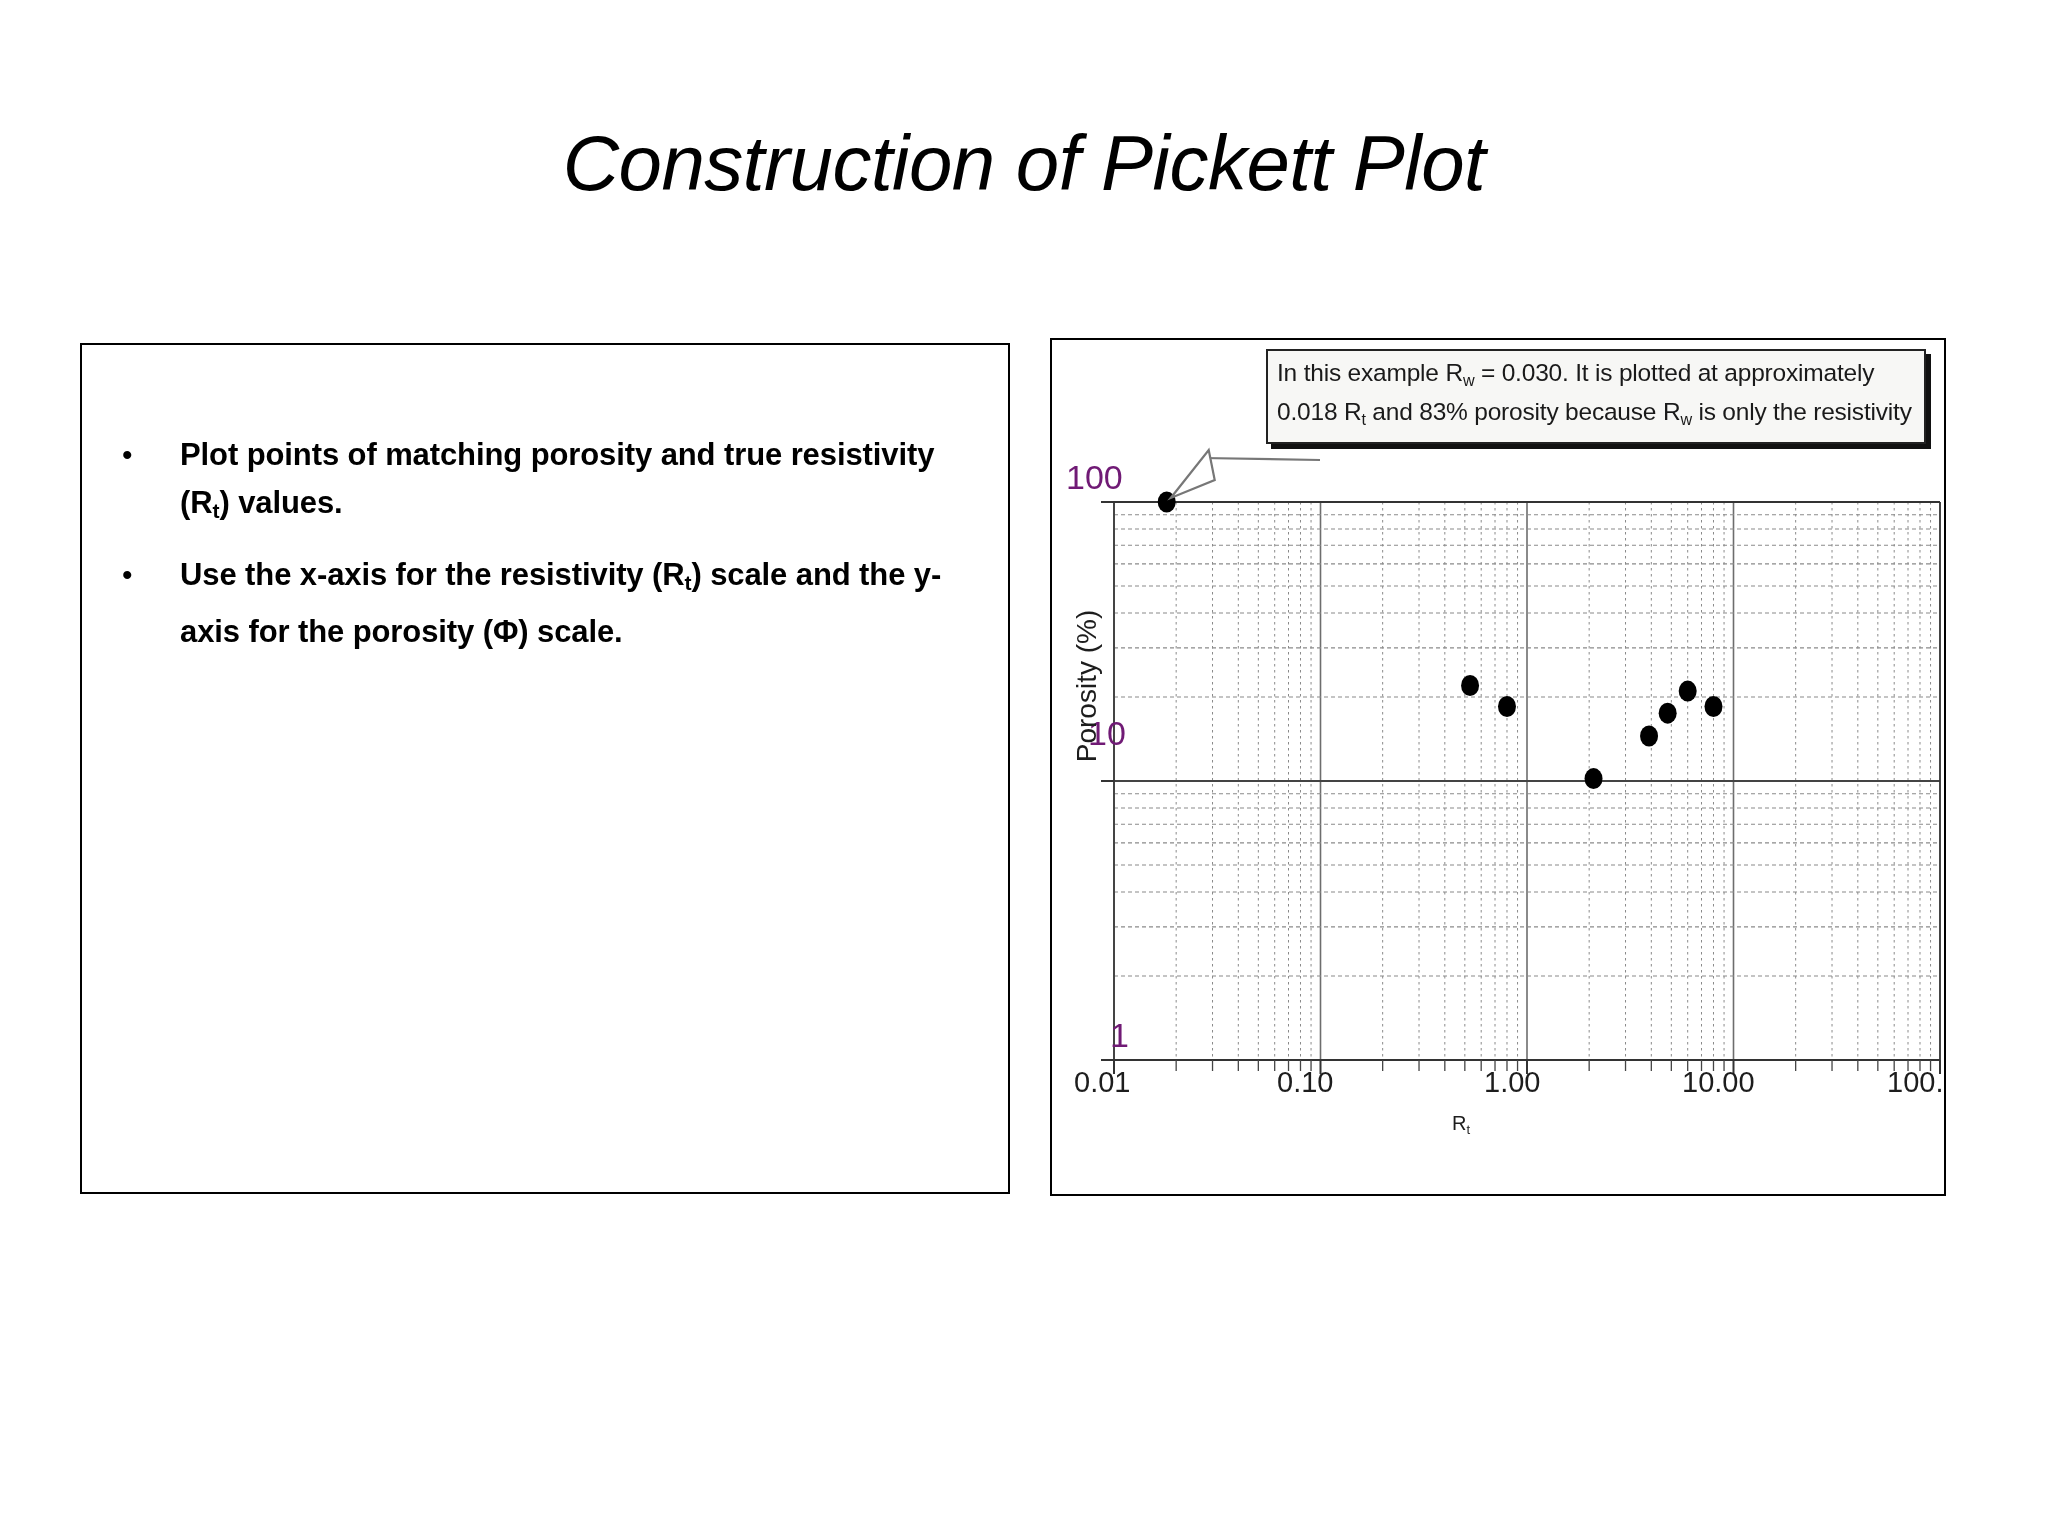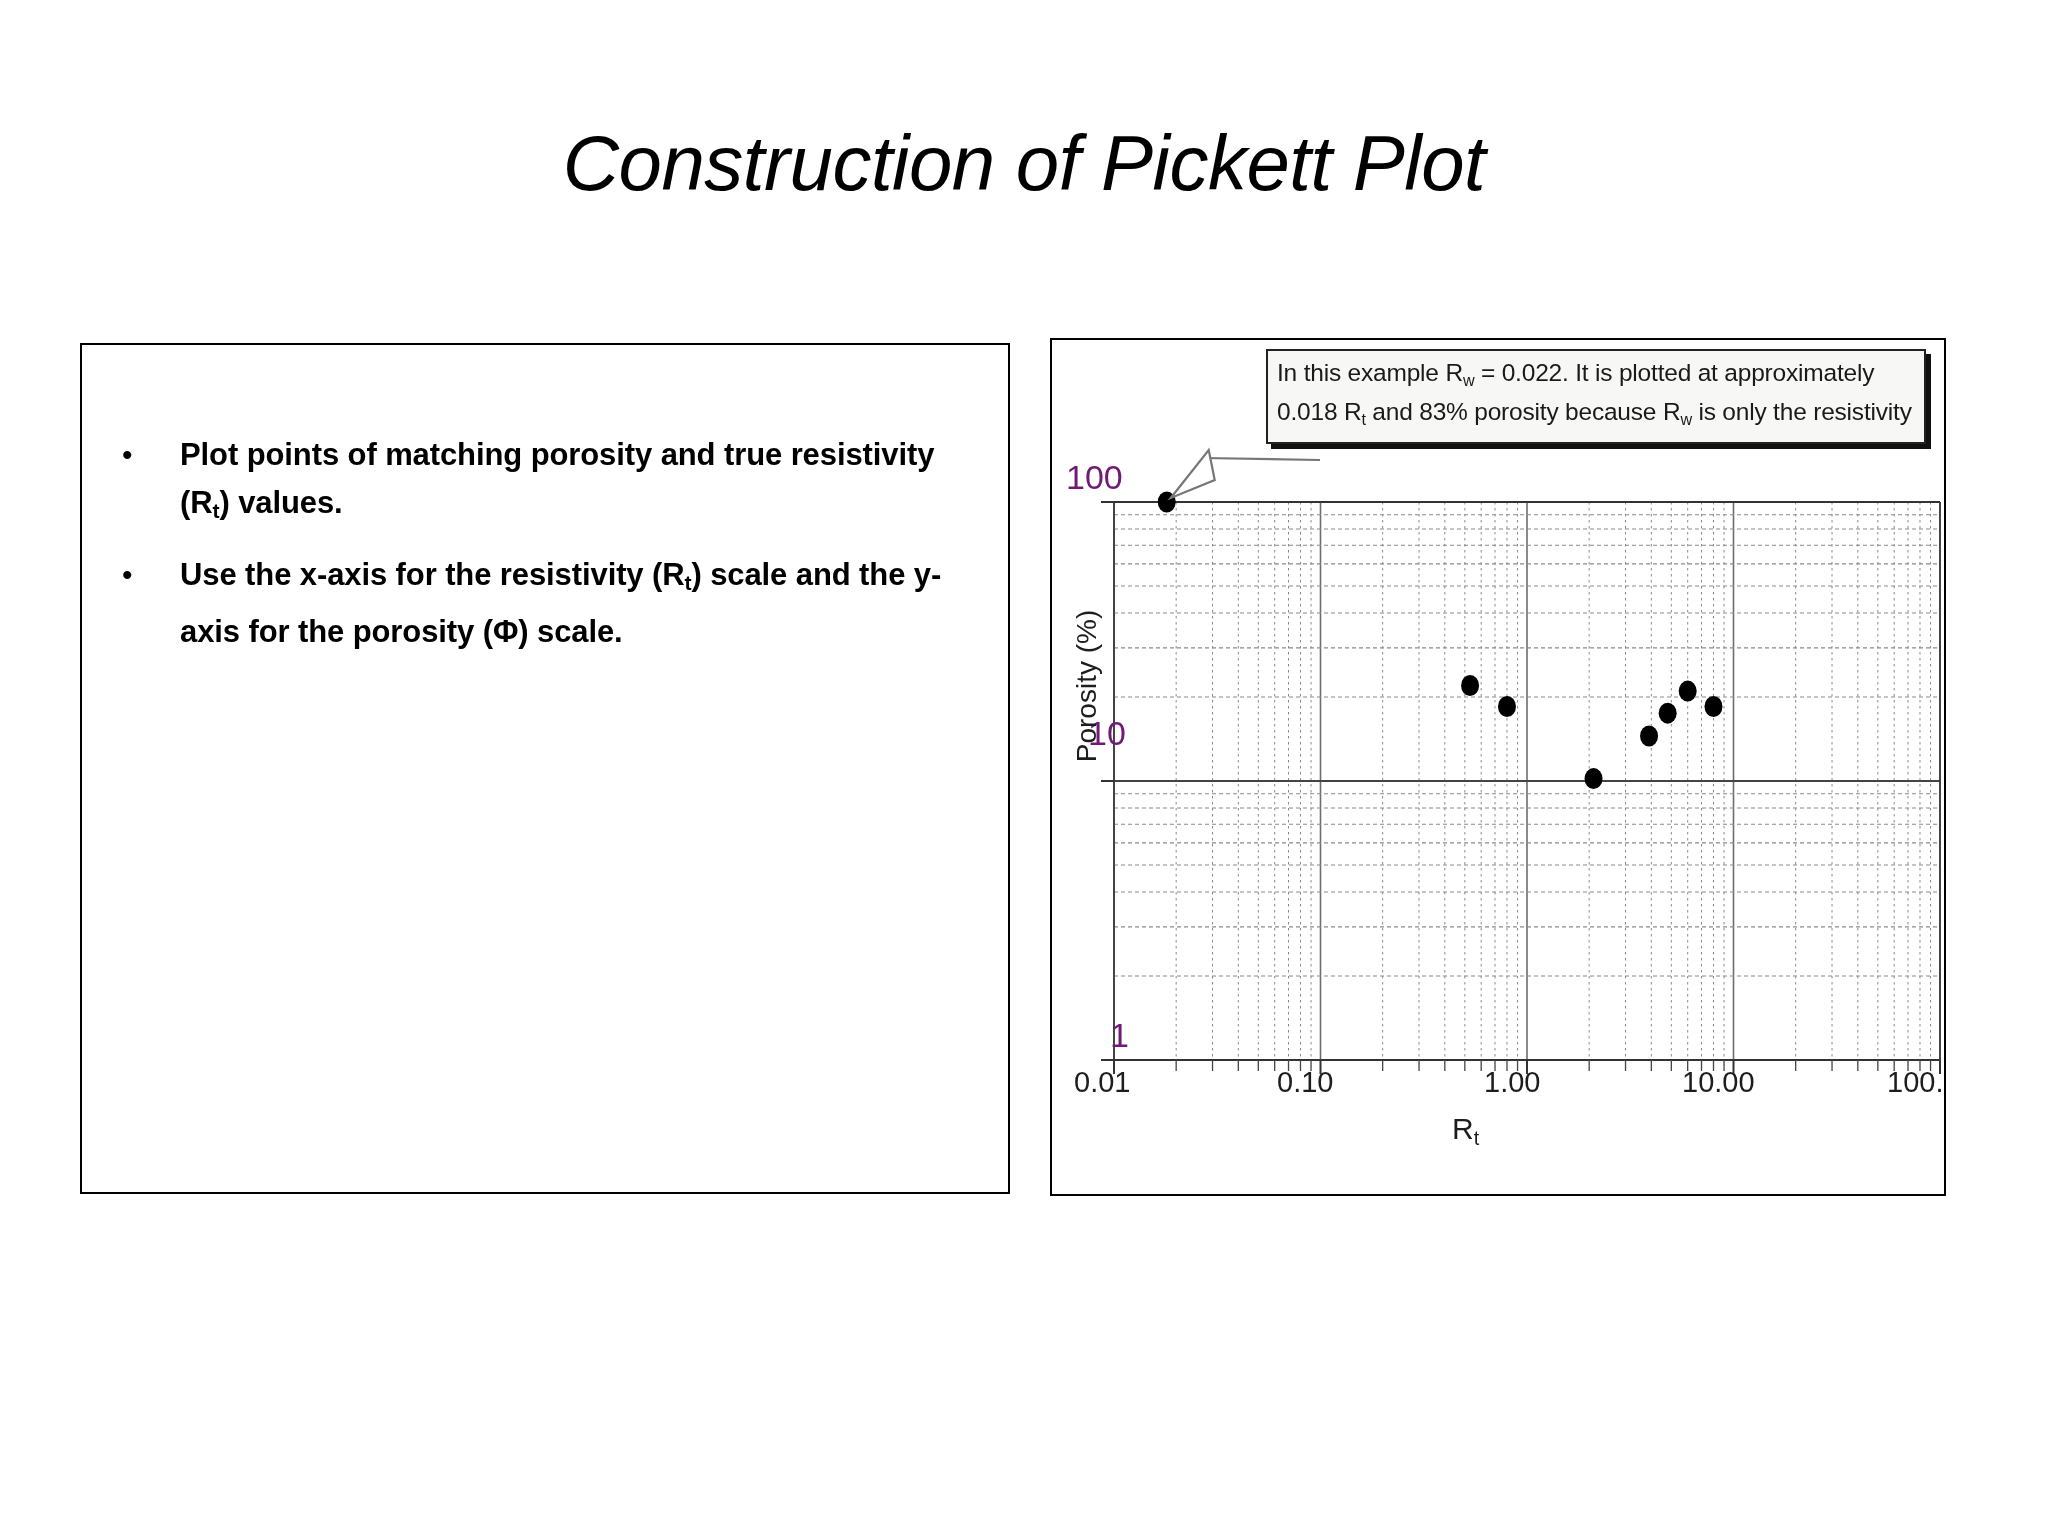--- a/index.html
+++ b/index.html
@@ -139,21 +139,21 @@
     width:240px;
     text-align:center;
     font-size:28px;
     color:#1d1d1d;
     transform:rotate(-90deg);
     white-space:nowrap;
   }
   #x-axis-title{
     position:absolute;
     left:400px; top:772px;
-    font-size:30px;
+    font-size:20px;
     color:#1d1d1d;
     white-space:nowrap;
   }
   #x-axis-title sub, #y-axis-title sub{font-size:0.66em;vertical-align:-0.28em;}
 </style>
 </head>
 <body>
 
 <div id="slide-title">Construction of Pickett Plot</div>
 
@@ -298,21 +298,21 @@
           <ellipse cx="635.6882332042225" cy="351.10081676923653" rx="9" ry="10.5" fill="#000"></ellipse>
           <ellipse cx="661.4880823138363" cy="366.45908777555917" rx="9" ry="10.5" fill="#000"></ellipse>
         </g>
       <g id="callout-layer">
           <path d="M 268 120 L 150.71377230383268 118" stroke="#777" stroke-width="2.2" fill="none"></path>
           <path d="M 118.71377230383268 158 L 156.71377230383268 110 L 162.71377230383268 140 Z" stroke="#777" stroke-width="2.2" fill="#ffffff"></path>
         </g>
     </svg>
 
     <div id="annotation-box">
-      <div class="ann-line"><span>In this example R</span><sub>w</sub><span> = 0.022. It is plotted at approximately</span></div>
+      <div class="ann-line"><span>In this example R</span><sub>w</sub><span> = 0.030. It is plotted at approximately</span></div>
       <div class="ann-line"><span>0.018 R</span><sub>t</sub><span> and 83% porosity because R</span><sub>w</sub><span> is only the resistivity</span></div>
     </div>
 
     <div class="axis-num" id="ylab-100">100</div>
     <div class="axis-num" id="ylab-10">10</div>
     <div class="axis-num" id="ylab-1">1</div>
 
     <div class="xnum" id="xnum-0">0.01</div>
     <div class="xnum" id="xnum-1">0.10</div>
     <div class="xnum" id="xnum-2">1.00</div>

